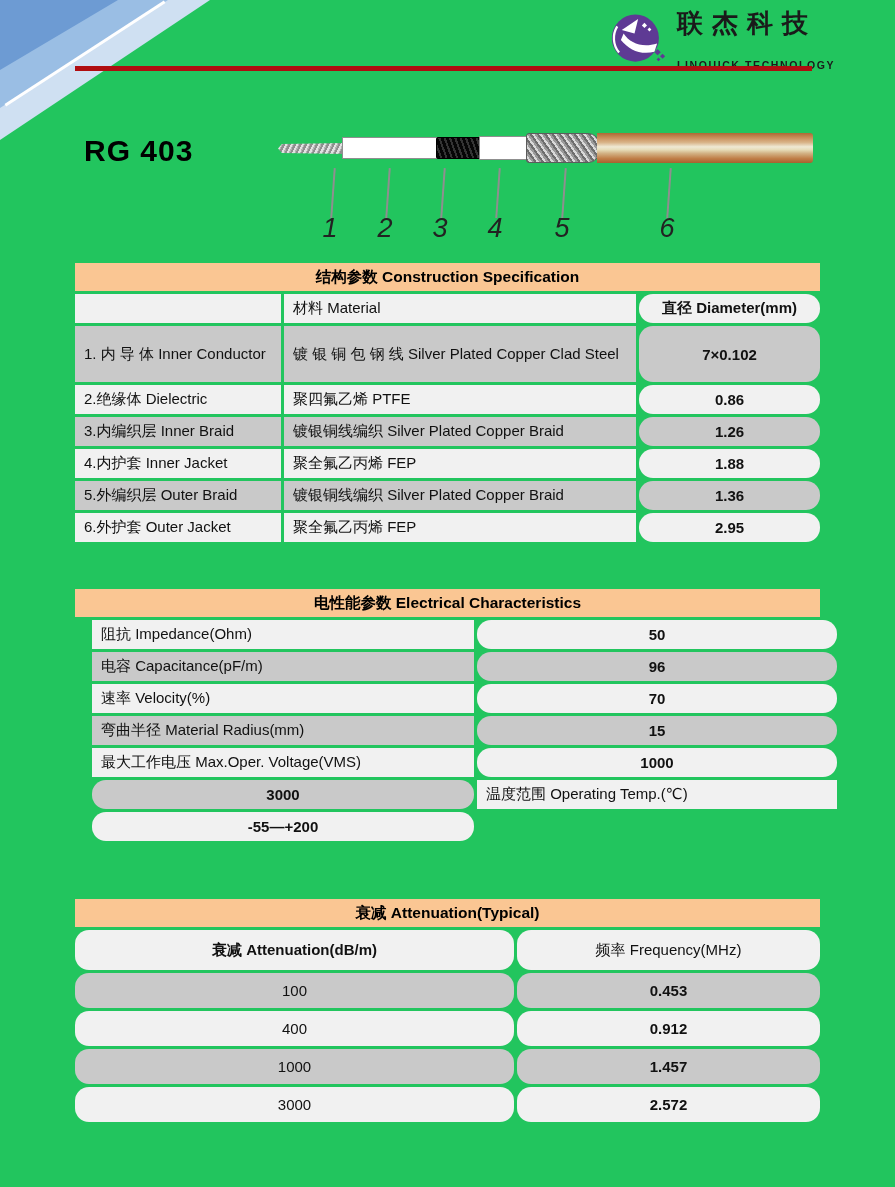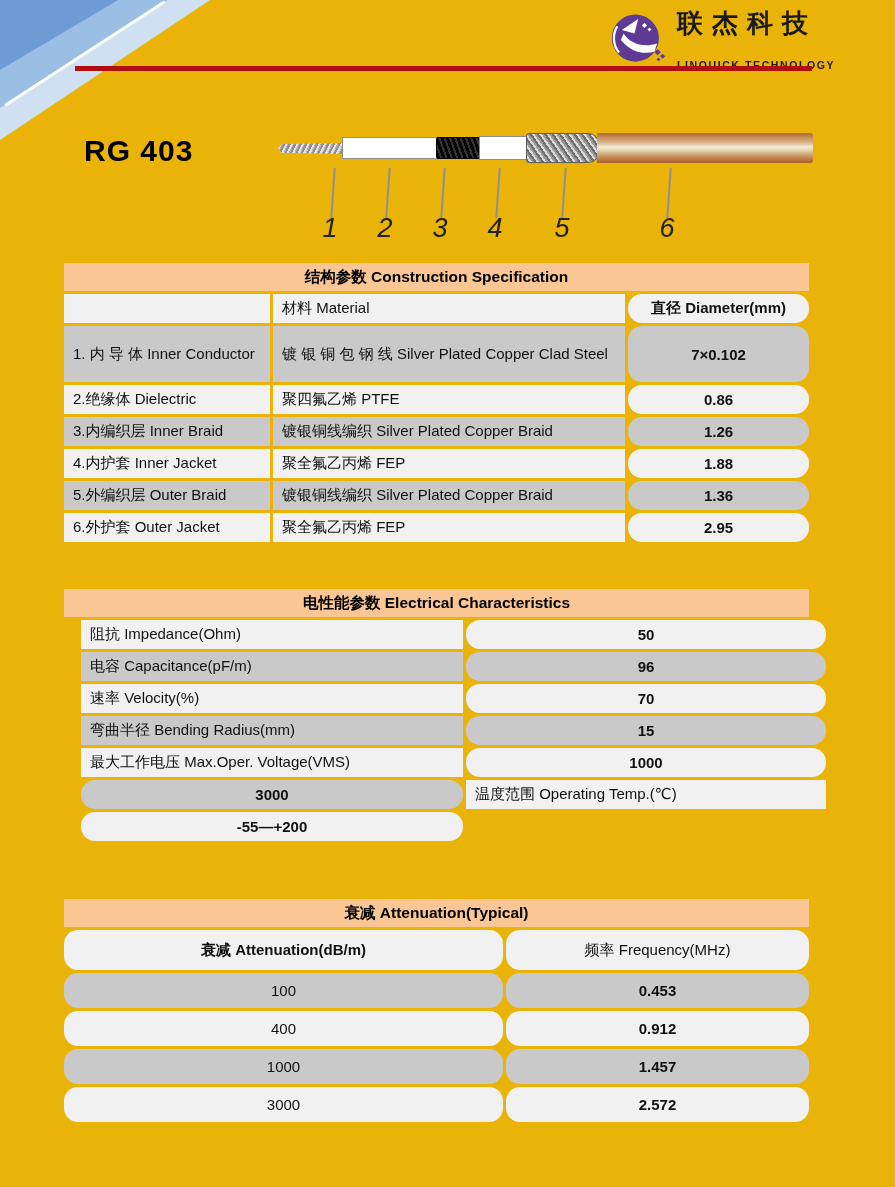--- a/index.html
+++ b/index.html
@@ -1,17 +1,17 @@
 <!DOCTYPE html>
 <html><head>
 <meta charset="utf-8">
 <style>
   * { margin:0; padding:0; box-sizing:border-box; }
   body { background:#888; font-family:"Liberation Sans","DejaVu Sans",sans-serif; }
-  .page { position:relative; width:895px; height:1187px; background:#eab308; margin:0 auto; overflow:hidden; color:#111; }
+  .page { position:relative; width:895px; height:1187px; background:#22c55e; margin:0 auto; overflow:hidden; color:#111; }
 
   
   .deco { position:absolute; left:0; top:0; width:215px; height:145px; }
   .tri { position:absolute; left:0; top:0; }
   .tri-pale { width:210px; height:140px; background:#CFE0F2; clip-path:polygon(0 0,100% 0,0 100%); }
   .tri-mid  { width:168px; height:108px; background:#9ABEE4; clip-path:polygon(0 0,100% 0,0 100%); }
   .tri-dark { width:118px; height:70px;  background:#6D9BD3; clip-path:polygon(0 0,100% 0,0 100%); }
   .tri-stripe { position:absolute; left:-10px; top:52px; width:190px; height:3px; background:#fff; transform:rotate(-33deg); }
 
   
@@ -36,21 +36,21 @@
   .seg-outerbraid { left:256px; top:13px; width:74px; height:30px; border:1px solid #5c5c5c; border-radius:3px 12px 12px 3px;
      background:repeating-linear-gradient(55deg,#6e6e6e 0 2px,#d9d9d9 2px 4px,#9a9a9a 4px 6px); }
   .seg-outerjacket { left:327px; top:13px; width:216px; height:30px; border-radius:0 3px 3px 0;
      background:linear-gradient(180deg,#ad6a35 0%,#c88d58 15%,#d9b58a 32%,#efe9d4 46%,#e6dcb8 56%,#d2b183 68%,#c07f48 85%,#a8612f 100%); }
   .leader { position:absolute; top:48px; width:1.5px; height:50px; background:#8f8f8f; transform:rotate(4deg); }
   .l1{left:62px;} .l2{left:117px;} .l3{left:172px;} .l4{left:227px;} .l5{left:293px;} .l6{left:398px;}
   .num { position:absolute; top:93px; width:22px; text-align:center; font-size:27px; font-style:italic; color:#222; }
   .n1{left:49px;} .n2{left:104px;} .n3{left:159px;} .n4{left:214px;} .n5{left:281px;} .n6{left:386px;}
 
   
-  .tbl { position:absolute; left:64px; width:745px; }
+  .tbl { position:absolute; left:75px; width:745px; }
   .tbl-construction { top:263px; }
   .tbl-electrical { top:589px; }
   .tbl-attenuation { top:899px; }
   .tbl-title { height:28px; background:#FAC693; display:flex; align-items:center; justify-content:center;
      font-size:15.5px; font-weight:bold; color:#000; margin-bottom:3px; }
   .grid { display:grid; gap:3px; }
   .grid-construction { grid-template-columns:206px 352px 181px; grid-template-rows:29px 56px 29px 29px 29px 29px 29px; }
   .grid-electrical { grid-template-columns:382px 360px; grid-template-rows:repeat(7,29px);padding-left:17px; }
   .grid-attenuation { grid-template-columns:439px 303px; grid-template-rows:40px 35px 35px 35px 35px; }
   .cell { display:flex; align-items:center; font-size:15px; color:#111; overflow:hidden; }
@@ -154,21 +154,21 @@
 
   <div class="tbl tbl-electrical">
     <div class="tbl-title">电性能参数 Electrical Characteristics</div>
     <div class="grid grid-electrical">
       <div class="cell bg-l lbl">阻抗 Impedance(Ohm)</div>
       <div class="cell bg-l ctr bold">50</div>
       <div class="cell bg-g lbl">电容 Capacitance(pF/m)</div>
       <div class="cell bg-g ctr bold">96</div>
       <div class="cell bg-l lbl">速率 Velocity(%)</div>
       <div class="cell bg-l ctr bold">70</div>
-      <div class="cell bg-g lbl">弯曲半径 Bending Radius(mm)</div>
+      <div class="cell bg-g lbl">弯曲半径 Material Radius(mm)</div>
       <div class="cell bg-g ctr bold">15</div>
       <div class="cell bg-l lbl">最大工作电压 Max.Oper. Voltage(VMS)</div>
       <div class="cell bg-l ctr bold">1000</div>
       <div class="cell bg-g ctr bold">3000</div>
       <div class="cell bg-l lbl">温度范围 Operating Temp.(℃)</div>
       <div class="cell bg-l ctr bold">-55—+200</div>
     </div>
   </div>
 
   <div class="tbl tbl-attenuation">

